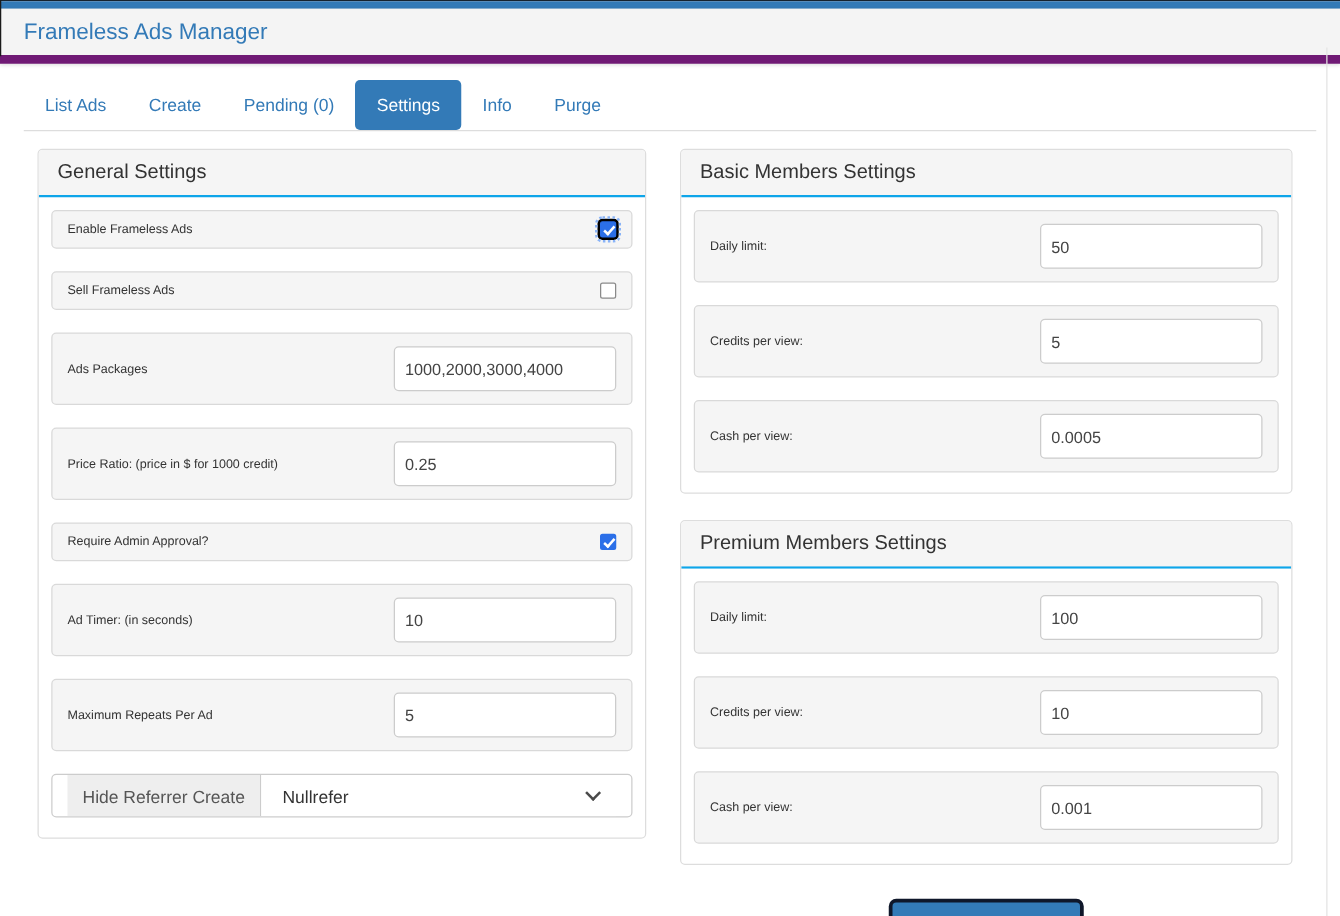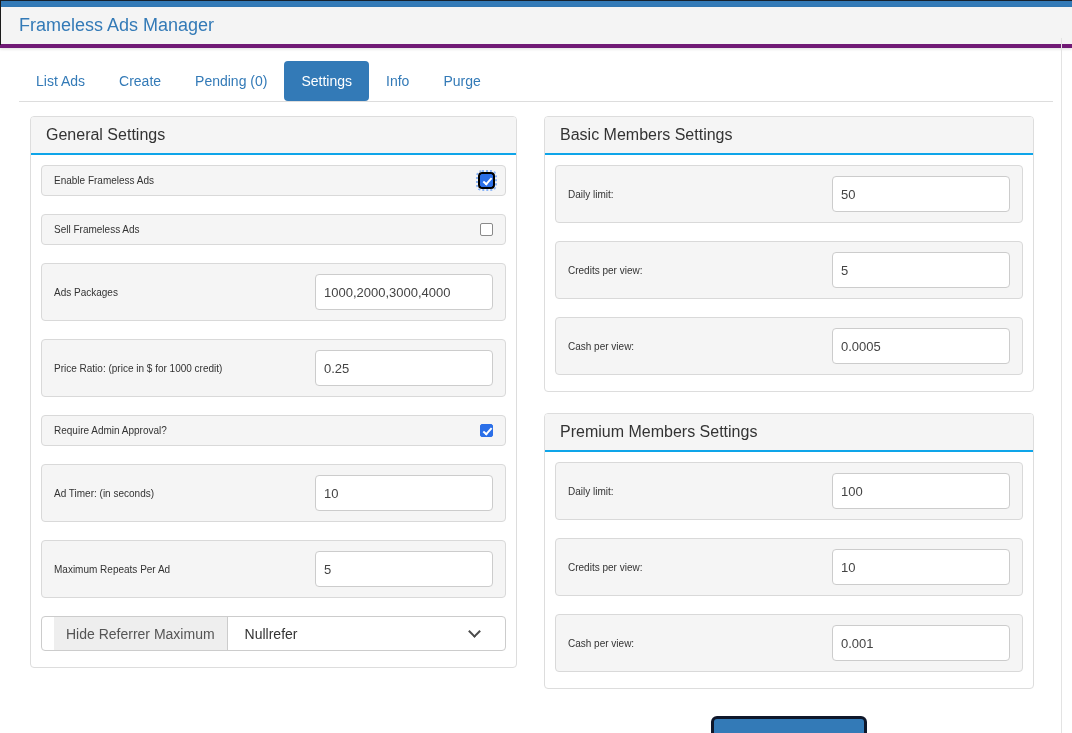--- a/index.html
+++ b/index.html
@@ -5,21 +5,21 @@
   html,body{margin:0;padding:0;}
   body{
     width:1072px;height:733px;position:relative;overflow:hidden;
     background:#fff;color:#333;
     font-family:"Liberation Sans", sans-serif;
   }
   
   .window-top-line{height:1px;background:#16222e;}
   .accent-strip{height:6px;background:#337ab7;}
   .titlebar{
-    background:#f4f4f4;border-bottom:4px solid #701a75;
+    background:#f4f4f4;border-bottom:7px solid #701a75;
     box-shadow:0 1px 3px rgba(0,0,0,.14);
     padding:6px 0 7px 19px;position:relative;
   }
   .titlebar::before{content:"";position:absolute;left:0;top:-7px;bottom:-1px;width:1px;background:#1a1a1a;}
   .page-title{margin:0;font-size:18px;font-weight:400;color:#337ab7;line-height:24px;}
   .right-edge{position:absolute;top:38px;bottom:0;right:10px;width:1px;background:#e3e3e3;}
 
   
   .container{padding:0 19px;}
   .nav-tabs{list-style:none;display:flex;margin:13px 0 0;padding:0;border-bottom:1px solid #ddd;}
@@ -171,21 +171,21 @@
             <span class="row-label">Ad Timer: (in seconds)</span>
             <input class="text-input" type="text" value="10" style="">
           </div>
 
           <div class="row-box row-input">
             <span class="row-label">Maximum Repeats Per Ad</span>
             <input class="text-input" type="text" value="5" style="">
           </div>
 
           <div class="row-box row-select">
-            <span class="select-addon">Hide Referrer Maximum</span>
+            <span class="select-addon">Hide Referrer Create</span>
             <div class="select-control">
               <span>Nullrefer</span>
               <span class="chevron"></span>
             </div>
           </div>
 
         </div>
       </div>
     </div>
 

